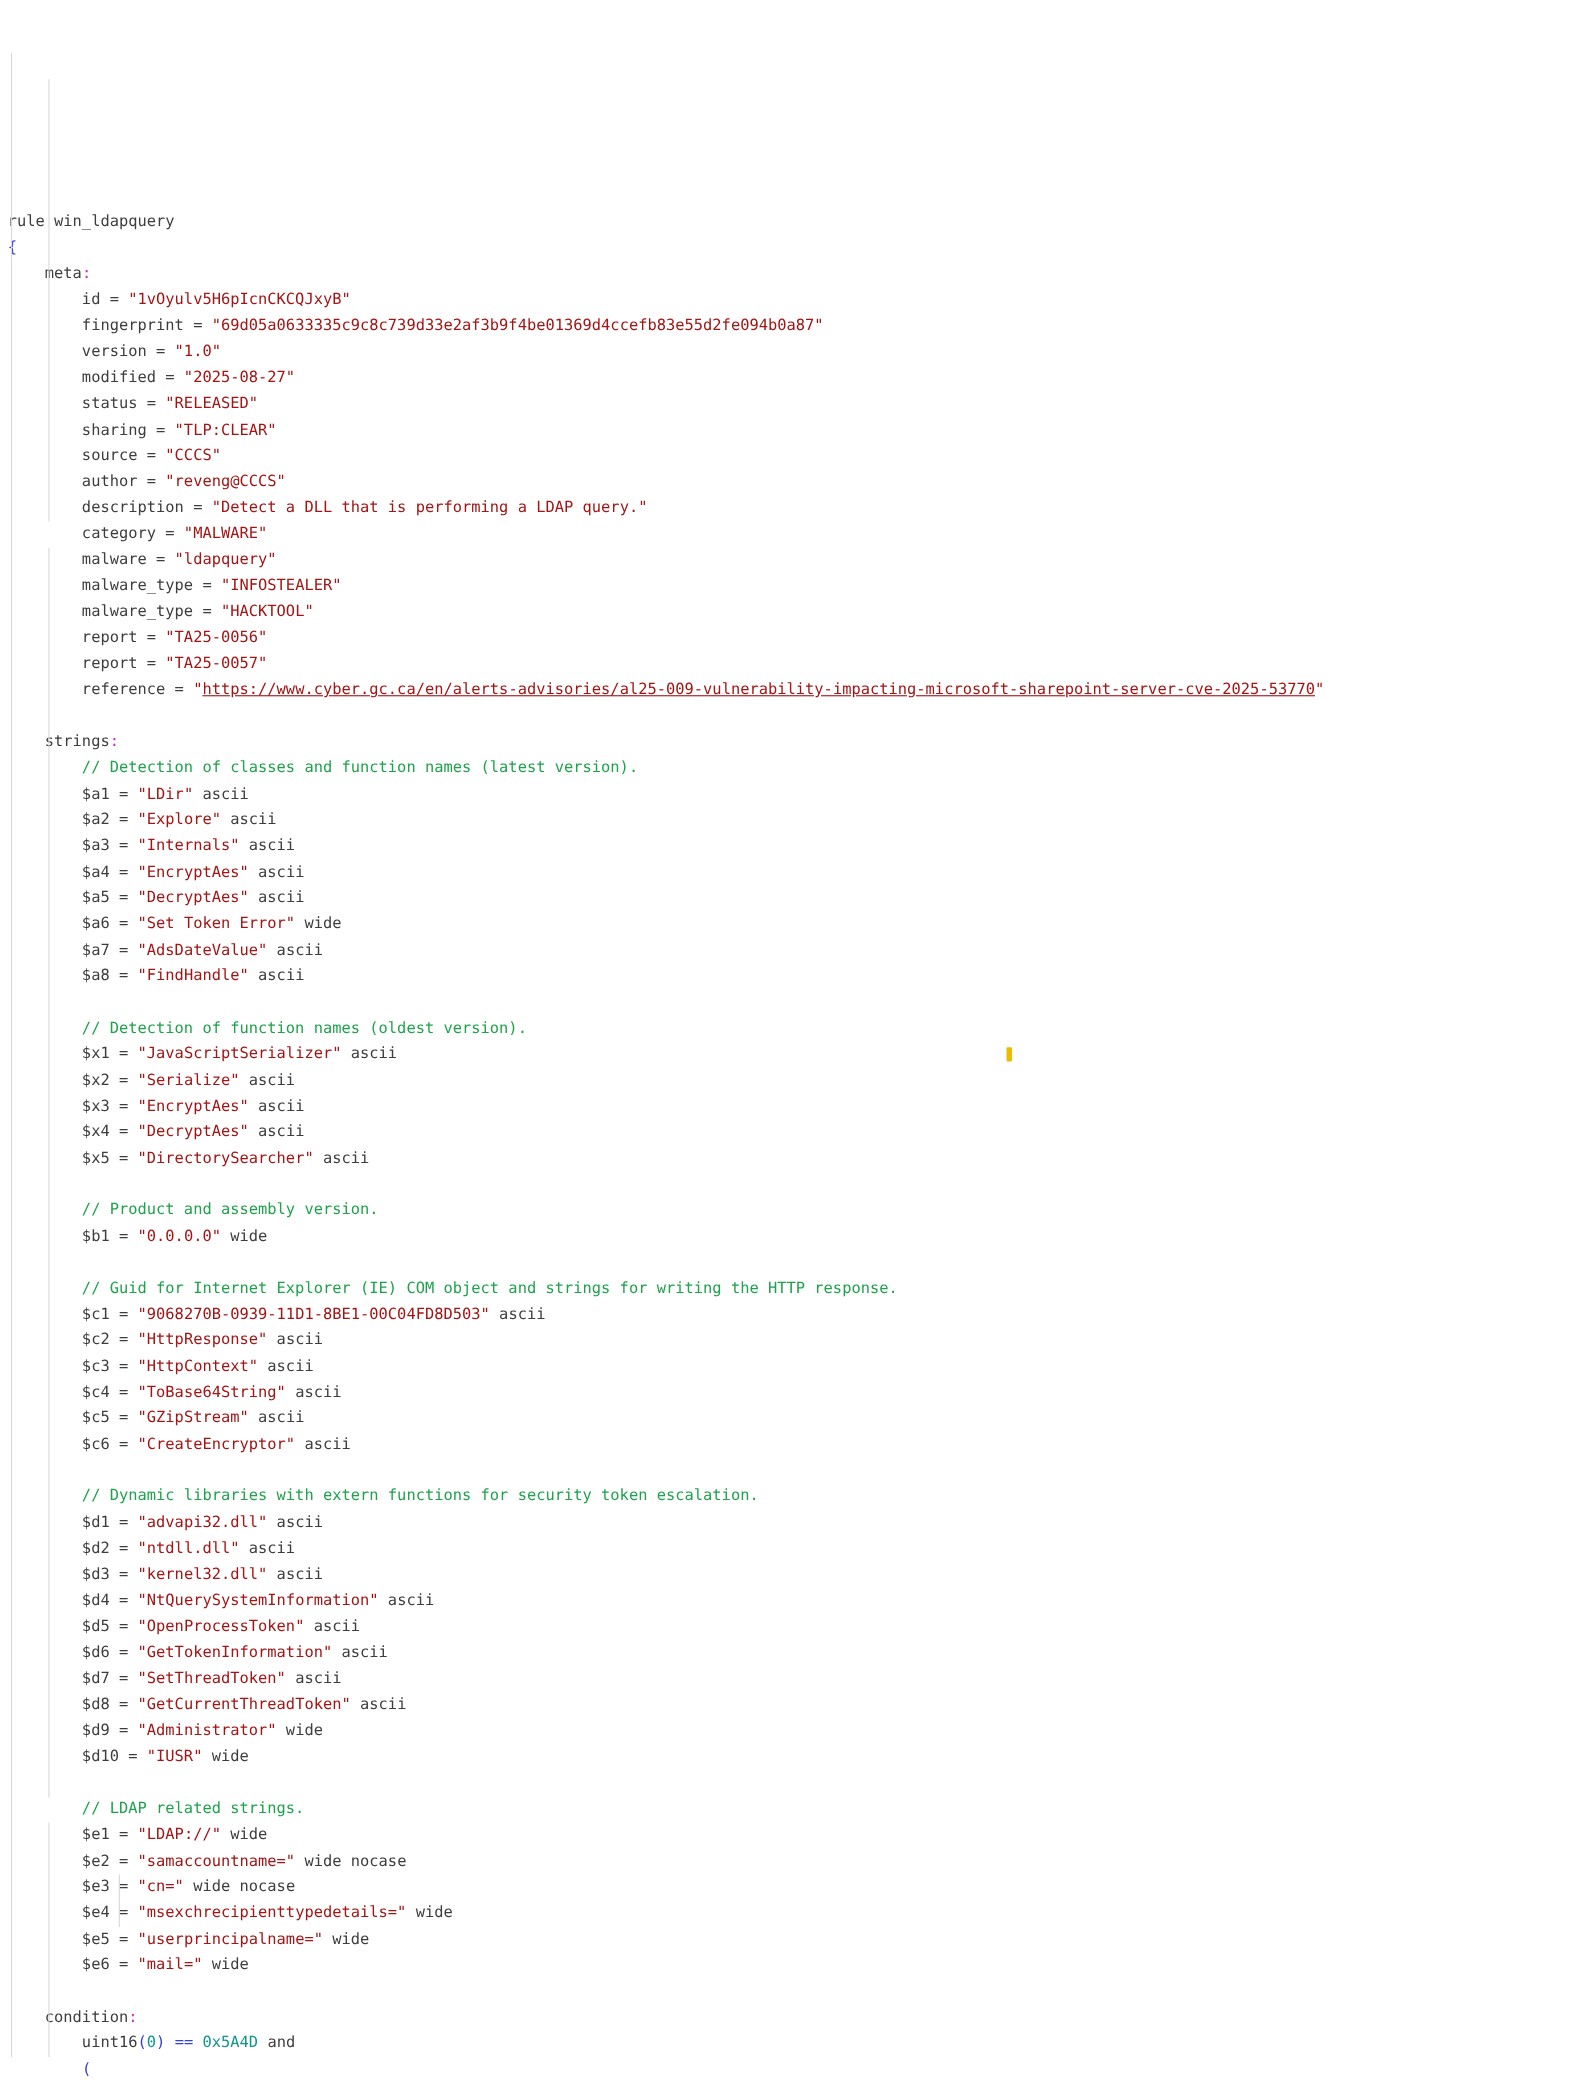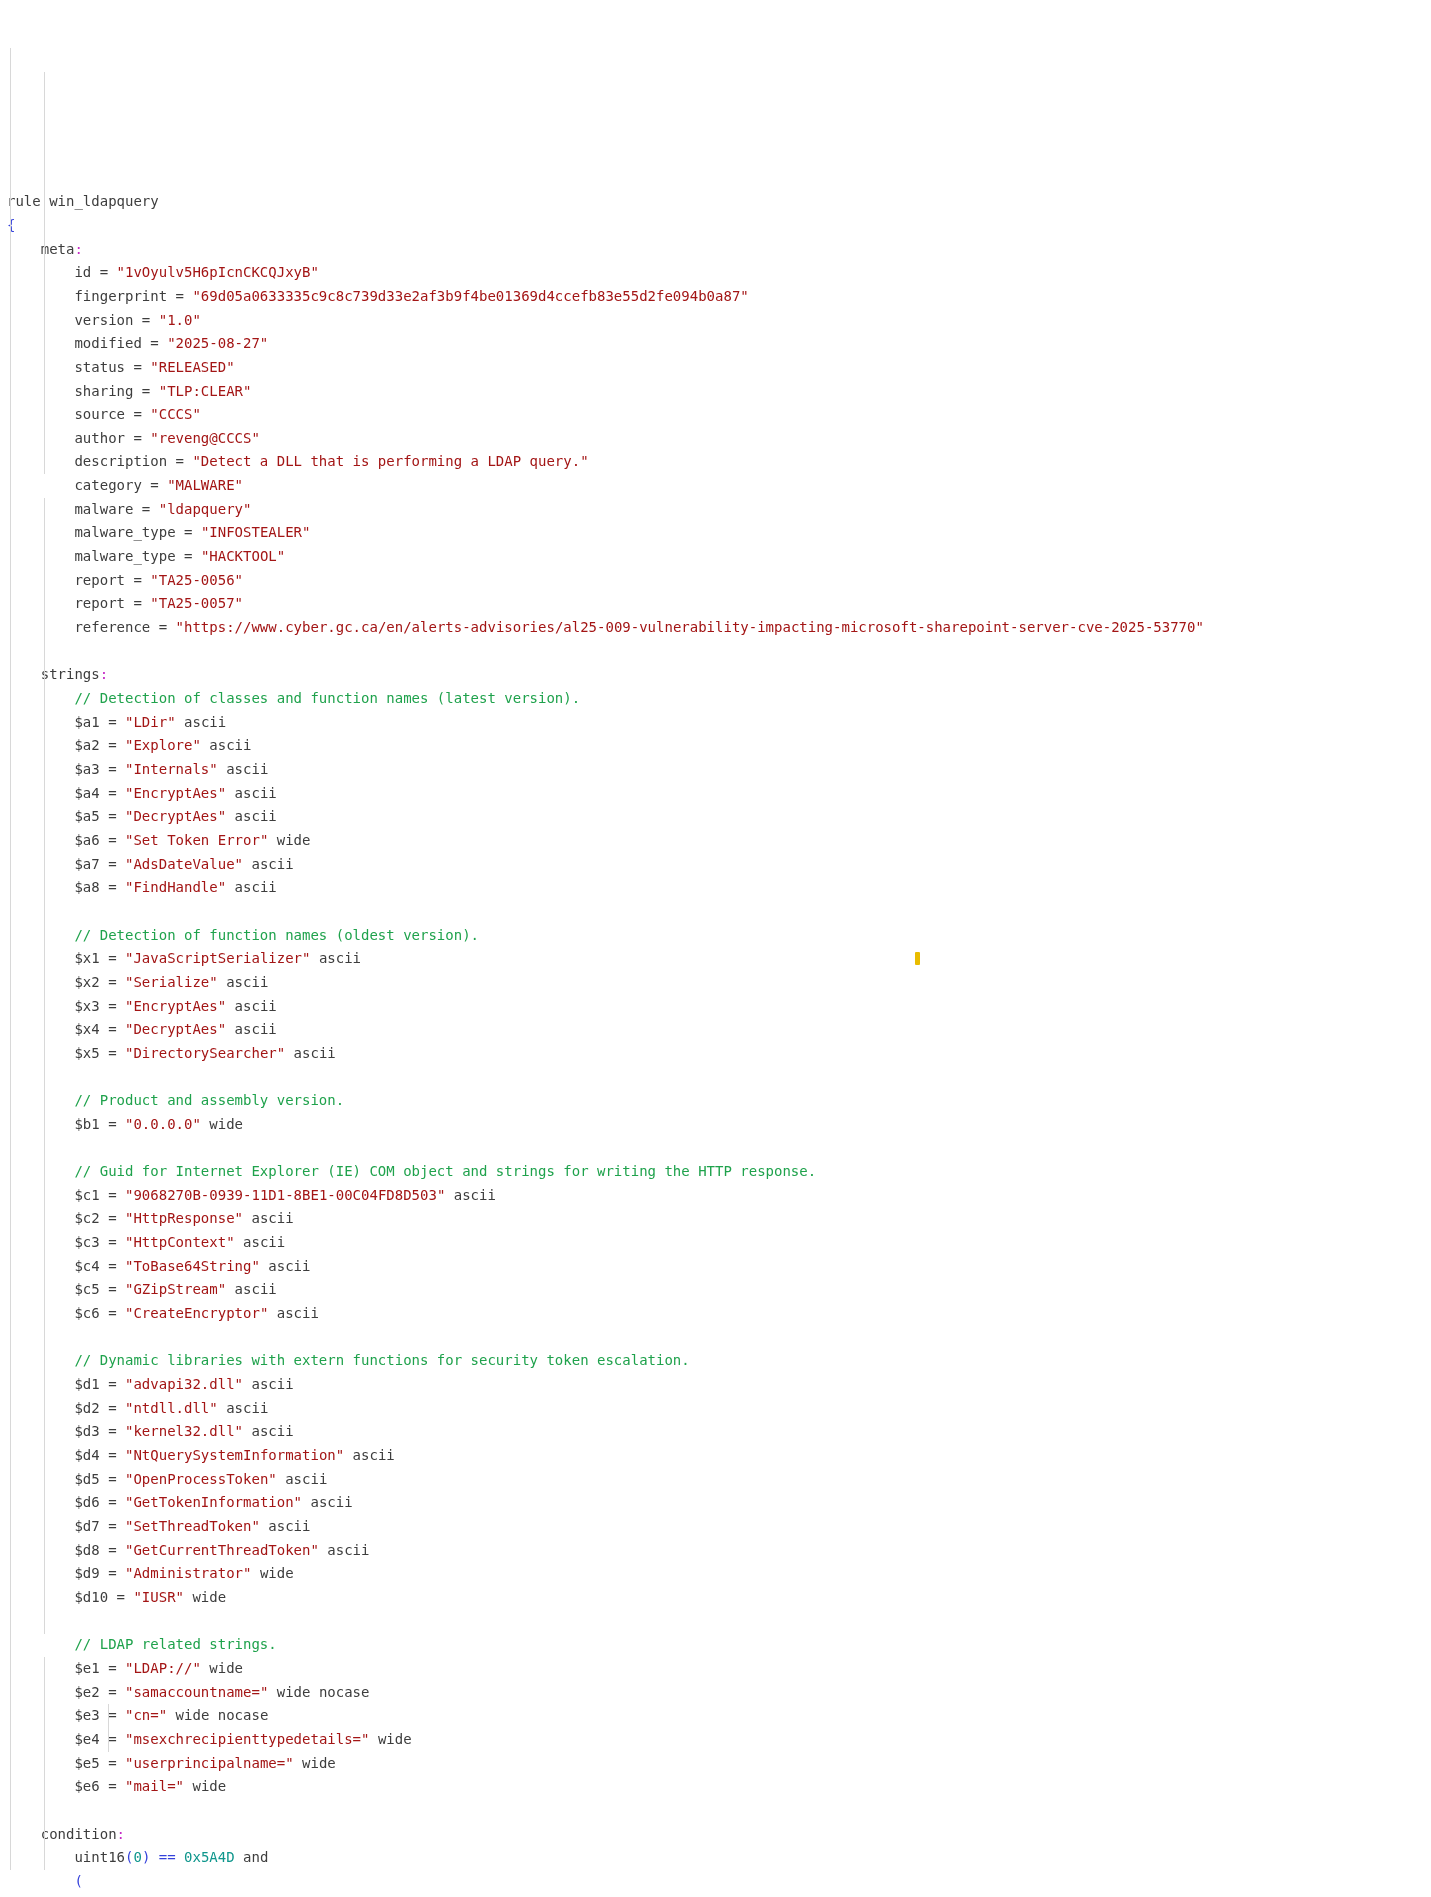--- a/index.html
+++ b/index.html
@@ -11,21 +11,21 @@
     font-size:14px;
     line-height:23.66px;
     white-space:pre;
     padding:1px 0 0 7px;
     box-sizing:border-box;
     color:var(--c-p,#3d3d3d);
   }
   .line{min-height:23.66px;height:23.66px;}
   .tk-p{color:var(--c-p,#3d3d3d);}
   .tk-s{color:var(--c-s,#a31515);}
-  .tk-u{color:var(--c-s,#a31515);margin-top:16px;}
+  .tk-u{color:var(--c-s,#a31515);text-decoration:underline;margin-top:16px;}
   .tk-c{color:var(--c-c,#1fa24c);margin-top:40px;}
   .tk-n{color:var(--c-n,#0e968c);}
   .tk-o{color:var(--c-o,#3441db);}
   .tk-m{color:var(--c-m,#c62bc6);}
   .guide{position:absolute;width:1px;background:#d8d8d8;}
   .cursor-marker{position:absolute;border-radius:1px;}
 </style>
 </head>
 <body style="background: rgb(255, 255, 255);">
 

